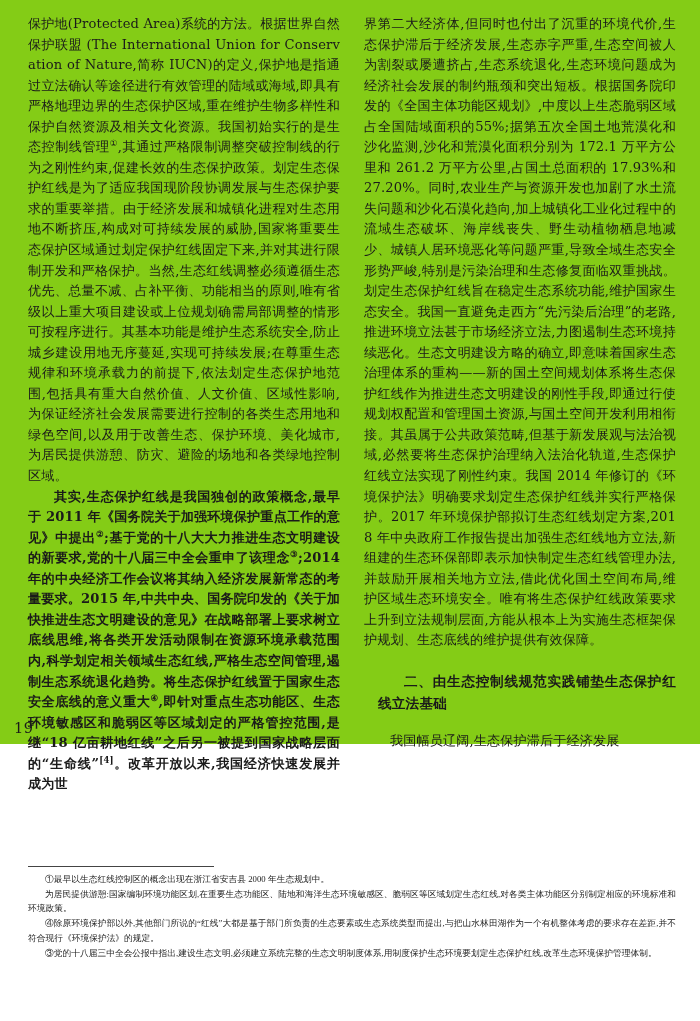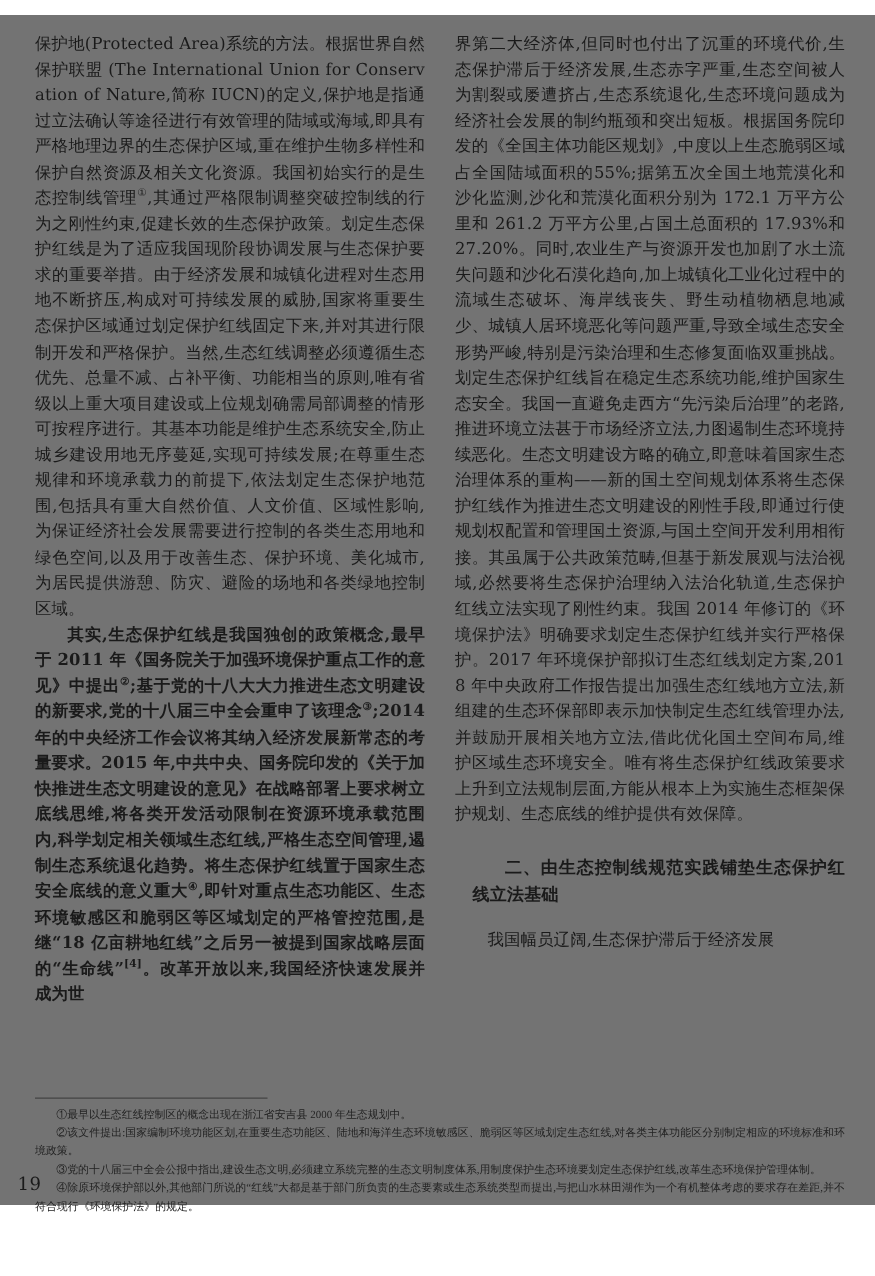--- a/index.html
+++ b/index.html
@@ -10,24 +10,24 @@
   body {
     width: 700px;
     height: 1021px;
     position: relative;
     font-family: "DejaVu Serif", "Liberation Serif", serif;
     color: #1a1a1a;
     overflow: hidden;
   }
   .page {
     position: absolute;
-    top: 12px; left: 0;
+    top: 0; left: 0;
     width: 700px;
-    height: 952px;
-    background: #737373;
+    height: 744px;
+    background: #84cc16;
   }
   
   .columns {
     position: absolute;
     top: 14px;
     left: 28px;
     width: 648px;
     height: 840px;
     display: flex;
     justify-content: space-between;
@@ -130,20 +130,20 @@
 
       <p class="para indent">我国幅员辽阔,生态保护滞后于经济发展</p>
 
     </div>
 
   </div>
 
   <div class="footnotes">
     <div class="fn-rule"></div>
     <p class="footnote">①最早以生态红线控制区的概念出现在浙江省安吉县 2000 年生态规划中。</p>
-    <p class="footnote">②该文件提出:国家编制环境功能区划,在重要生态功能区、陆地和海洋生态环境敏感区、脆弱区等区域划定生态红线,对各类主体功能区分别制定相应的环境标准和环境政策。</p>
+    <p class="footnote">为居民提供游憩:国家编制环境功能区划,在重要生态功能区、陆地和海洋生态环境敏感区、脆弱区等区域划定生态红线,对各类主体功能区分别制定相应的环境标准和环境政策。</p>
+    <p class="footnote">④除原环境保护部以外,其他部门所说的“红线”大都是基于部门所负责的生态要素或生态系统类型而提出,与把山水林田湖作为一个有机整体考虑的要求存在差距,并不符合现行《环境保护法》的规定。</p>
     <p class="footnote">③党的十八届三中全会公报中指出,建设生态文明,必须建立系统完整的生态文明制度体系,用制度保护生态环境要划定生态保护红线,改革生态环境保护管理体制。</p>
-    <p class="footnote">④除原环境保护部以外,其他部门所说的“红线”大都是基于部门所负责的生态要素或生态系统类型而提出,与把山水林田湖作为一个有机整体考虑的要求存在差距,并不符合现行《环境保护法》的规定。</p>
   </div>
 
   <div class="page-number">19</div>
 
 </div>
 
 </body></html>

